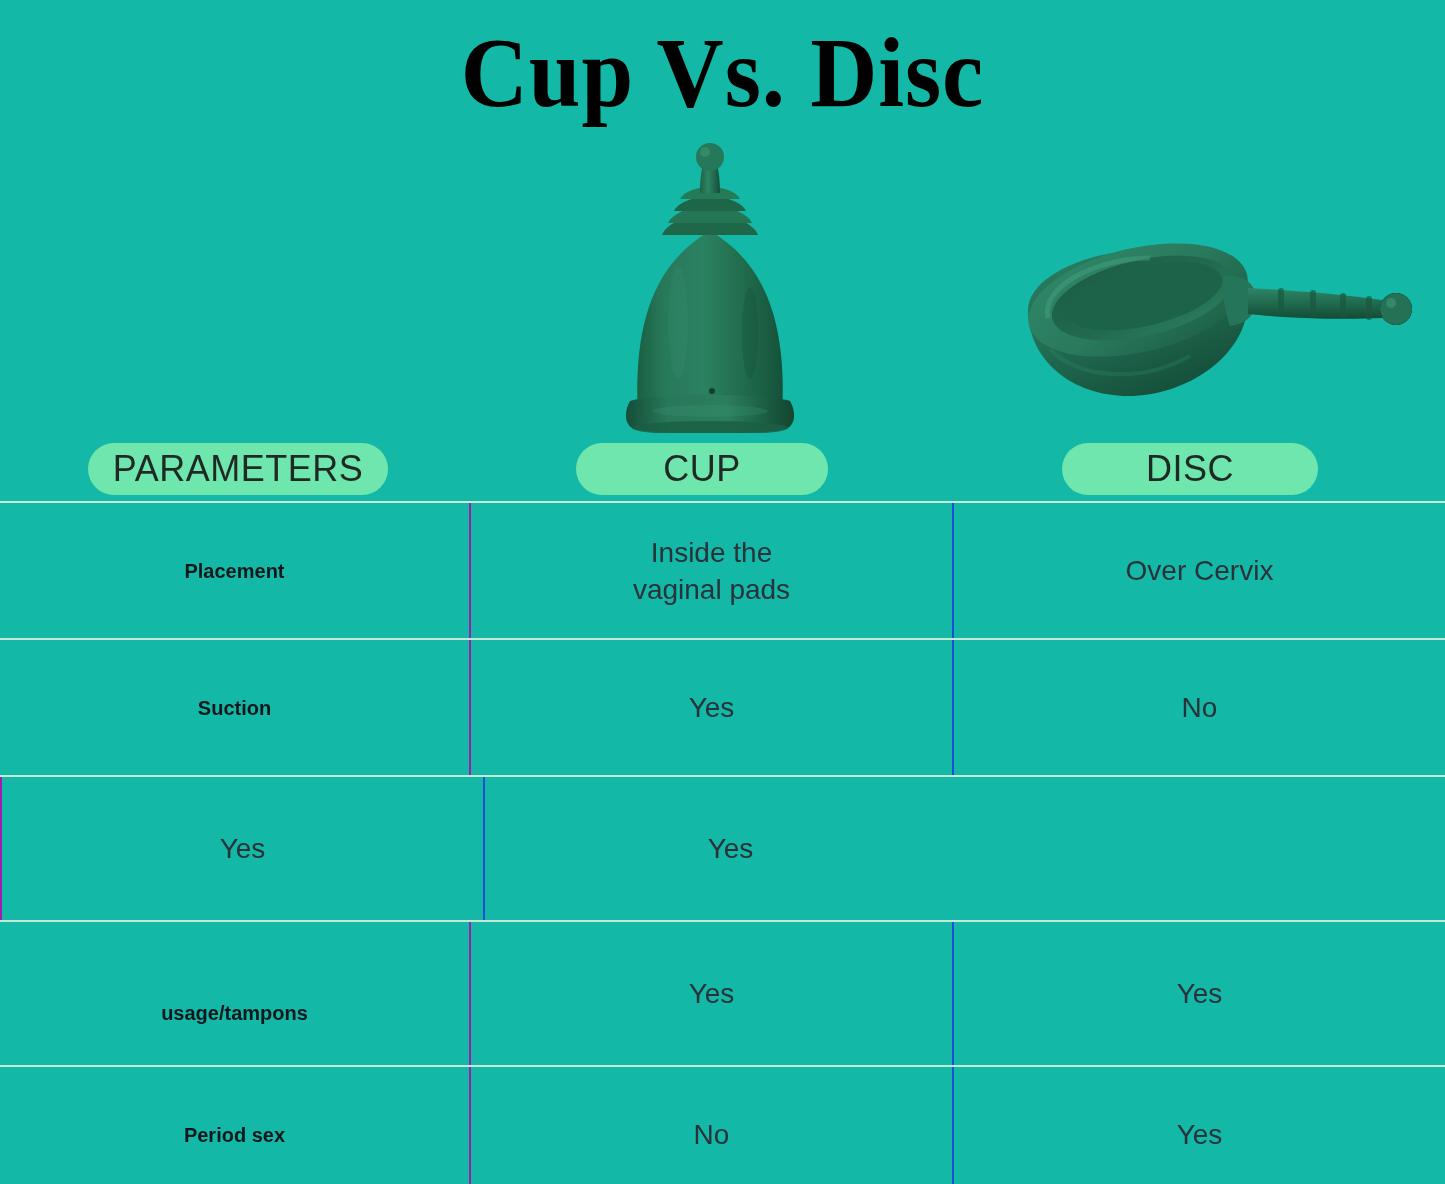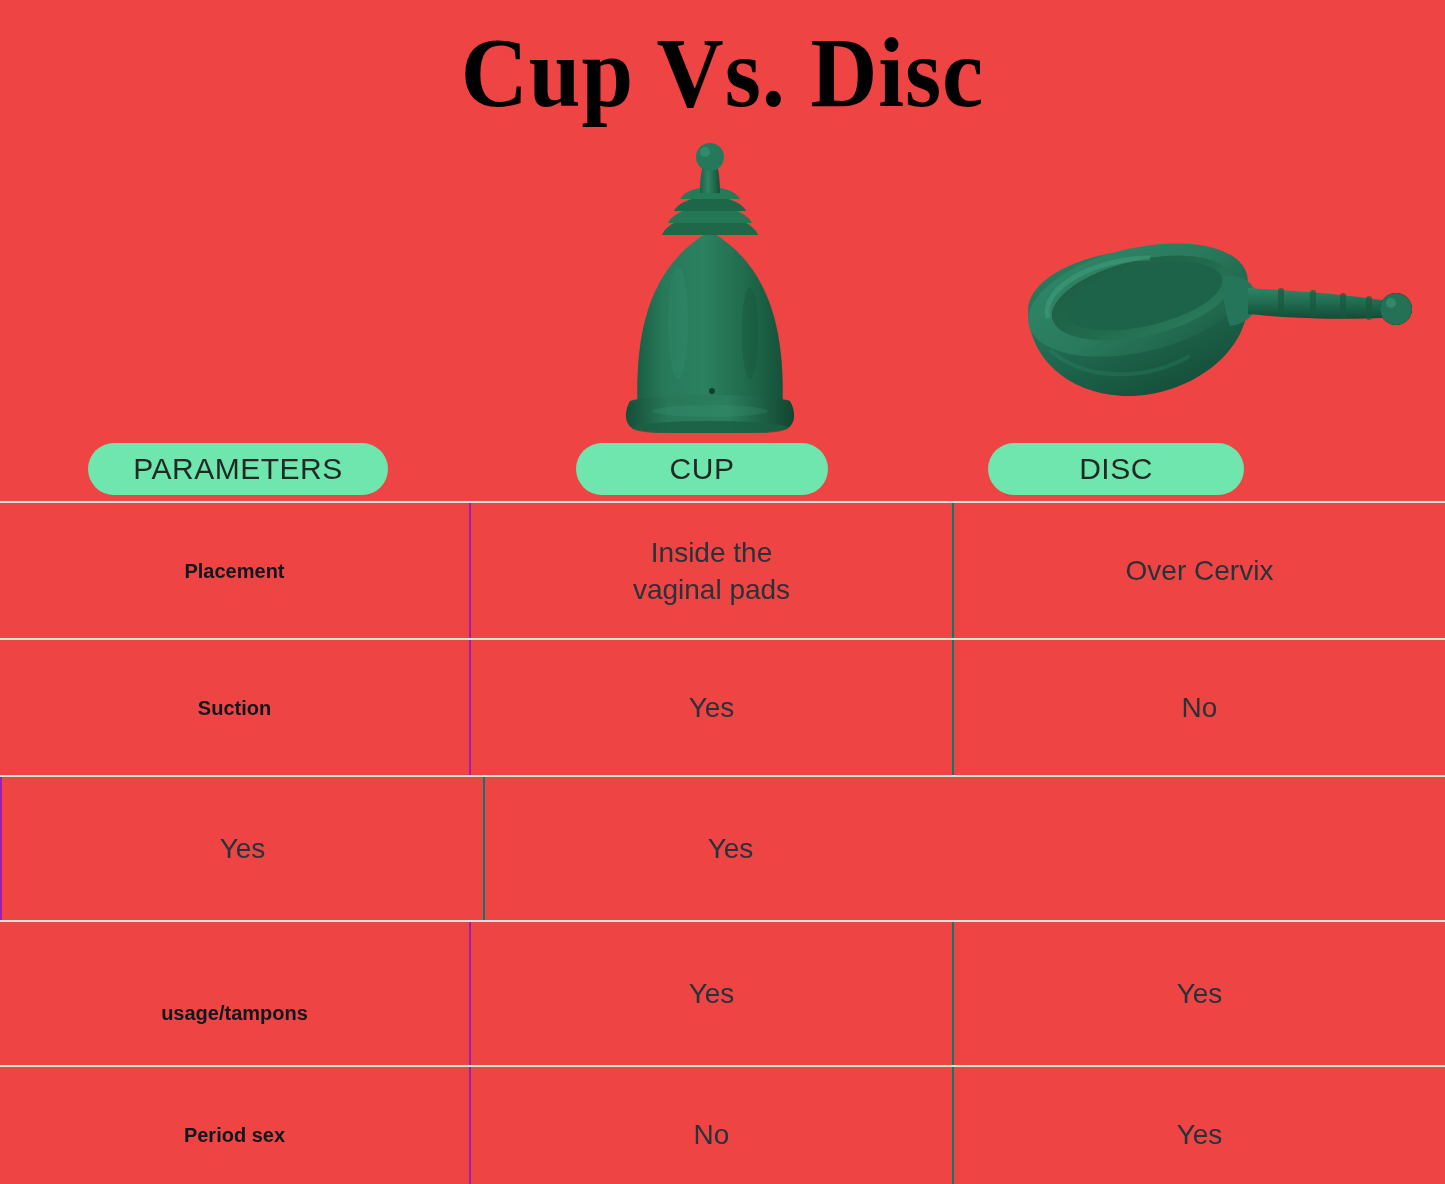--- a/index.html
+++ b/index.html
@@ -12,21 +12,21 @@
     background: #ddfcec;
     font-family: "Liberation Sans", sans-serif;
     overflow: hidden;
     position: relative;
   }
 
   .page {
     position: relative;
     width: 1445px;
     height: 1184px;
-    background: #ef4444;
+    background: #14b8a6;
   }
 
   
   .title {
     position: absolute;
     top: 18px;
     left: 0;
     width: 1445px;
     text-align: center;
     font-family: "Liberation Serif", "DejaVu Serif", serif;
@@ -70,38 +70,38 @@
     left: 0;
     width: 1445px;
     height: 58px;
   }
   .pill {
     position: absolute;
     height: 52px;
     border-radius: 26px;
     background: #6fe6ad;
     color: #1f2a24;
-    font-size: 30px;
+    font-size: 36px;
     letter-spacing: 0.5px;
     display: flex;
     align-items: center;
     justify-content: center;
     box-sizing: border-box;
   }
   .pill-parameters {
     left: 88px;
     width: 300px;
   }
   .pill-cup {
     left: 576px;
     width: 252px;
     align-items: center;
   }
   .pill-disc {
-    left: 988px;
+    left: 1062px;
     width: 256px;
   }
 
   
   .table {
     position: absolute;
     top: 501px;
     left: 0;
     width: 1445px;
     border-top: 2px solid #c3ead7;
@@ -131,21 +131,21 @@
   }
   .cell-cup {
     width: 483px;
     border-left: 2px solid #a21caf;
     font-size: 28px;
     line-height: 37px;
     color: #2a3239;
   }
   .cell-disc {
     width: 493px;
-    border-left: 2px solid #0f766e;
+    border-left: 2px solid #1d4ed8;
     font-size: 28px;
     line-height: 37px;
     color: #2a3239;
   }
   .row-h137 { height: 137px; }
   .row-h145 { height: 145px; }
 </style>
 </head>
 <body>
 

